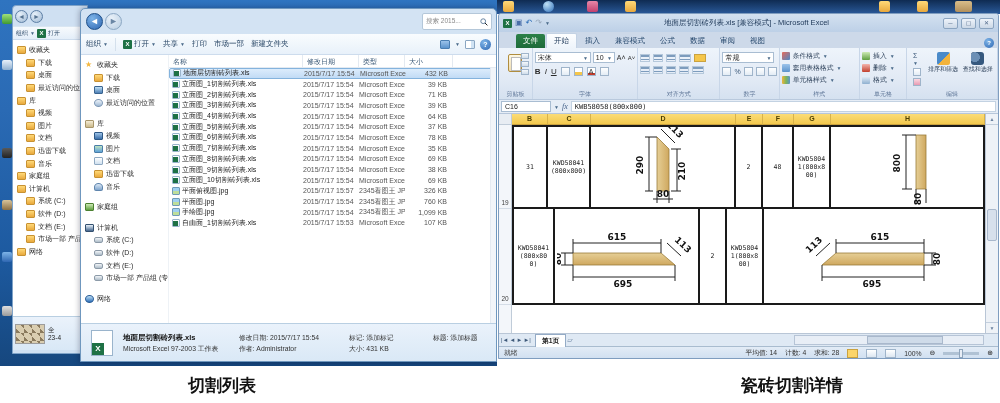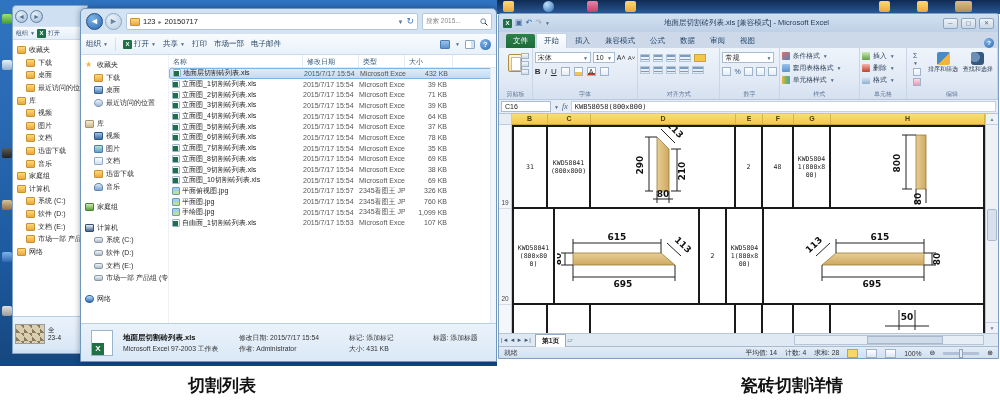--- a/index.html
+++ b/index.html
@@ -120,21 +120,21 @@
   .task-icon { position:absolute; top:1px; width:11px; height:11px; border-radius:2px; }
 
   #excel { position:absolute; left:1px; top:13px; width:501px; height:346px;
     background:#cdd9e9; border:1px solid #7f9dbf; border-radius:3px 3px 0 0; overflow:hidden; }
   #xl-title { height:18px; display:flex; align-items:center; padding:0 4px; gap:3px;
     background:linear-gradient(#d3e1f0,#bdd0e7); font-size:7.5px; color:#203a5a; }
   #xl-title .ttl { flex:1; text-align:center; overflow:hidden; white-space:nowrap; }
   .qat-icon { font-size:8px; line-height:10px; }
   .winbtn { width:15px; height:11px; border:1px solid #8ba4c0; border-radius:2px;
     background:linear-gradient(#eef3fa,#ccd8e6); color:#51698a; font-size:6px; text-align:center; line-height:9px; }
-  #xl-tabs { height:16px; display:flex; align-items:flex-end; padding-left:7px; gap:1px; font-size:7.5px; color:#24466b; }
+  #xl-tabs { height:16px; display:flex; align-items:flex-end; padding-left:17px; gap:1px; font-size:7.5px; color:#24466b; }
   .xtab { padding:2px 7px 2px; }
   .xtab.file { background:linear-gradient(#2c8048,#1e6b3a); color:#fff; border-radius:2px 2px 0 0; }
   .xtab.active { background:linear-gradient(#fdfeff,#eef4fb); border:1px solid #c3d2e4; border-bottom:none; border-radius:2px 2px 0 0; color:#1f3a5a; }
   #xl-tabs .tab-right { margin-left:auto; display:flex; gap:3px; padding-right:4px; align-items:center; }
   #ribbon { height:52px; background:linear-gradient(#eef4fb 0%,#e2eaf5 60%,#d5e1f0 100%);
     border-bottom:1px solid #b9c9dd; display:flex; }
   .rgroup { position:relative; border-right:1px solid #c8d6e8; padding:2px 2px 8px; }
   .rgroup .glabel { position:absolute; bottom:0; left:0; right:0; text-align:center; font-size:6px; color:#62799a; }
   .g-clip { width:36px; } .g-font { width:106px; } .g-align { width:88px; } .g-num { width:60px; }
   .g-style { width:86px; } .g-cell { width:50px; } .g-edit { flex:1; }
@@ -330,49 +330,40 @@
           <div>全</div>
           <div>23-4</div>
         </div>
       </div>
     </div>
 
     <div id="explorer">
       <div class="nav">
         <div id="back-btn">◄</div>
         <div id="fwd-btn">►</div>
-        <div id="addressbar">
-          <span class="mini-folder"></span>
-          <span>123</span>
-          <span class="crumb-sep">▸</span>
-          <span>20150717</span>
-          <span class="spacer"></span>
-          <span class="dd">▼</span>
-          <span id="refresh-icon">↻</span>
-        </div>
         <div id="searchbox">
           <span class="q">搜索 2015...</span>
           <svg width="8" height="8" viewBox="0 0 8 8">
             <circle cx="3.2" cy="3.2" r="2.4" fill="none" stroke="#6a86a2" stroke-width="1"></circle>
             <line x1="5" y1="5" x2="7.4" y2="7.4" stroke="#6a86a2" stroke-width="1"></line>
           </svg>
         </div>
       </div>
       <div class="toolbar">
         <span><span>组织</span> <span class="dd-arrow">▼</span></span>
         <span class="tb-sep"></span>
         <span style="display:flex;align-items:center;gap:2px;">
           <span class="xls-mini">X</span>
           <span>打开</span> 
             <span class="dd-arrow">▼</span>
           </span>
         <span><span>共享</span> <span class="dd-arrow">▼</span></span>
         <span>打印</span>
         <span>市场一部</span>
-        <span>电子邮件</span>
+        <span>新建文件夹</span>
         <span class="tb-right">
           <span class="views-icon"></span>
           <span class="dd-arrow">▼</span>
           <span class="preview-icon"></span>
           <span class="help-circle">?</span>
         </span>
       </div>
       <div class="bodyw">
         <div class="sidebar">
 
@@ -925,36 +916,20 @@
                   <text class="dim-label" text-anchor="middle" transform="rotate(-90 140 36)" x="140" y="36">80</text>
                   <line x1="16" y1="33" x2="30" y2="20"></line>
                   <text class="dim-label" text-anchor="middle" transform="rotate(-43 16 24)" x="16" y="24">113</text>
                   <line x1="22" y1="54" x2="124" y2="54"></line>
                     <line x1="22" y1="42" x2="22" y2="58"></line>
                     <line x1="124" y1="42" x2="124" y2="58"></line>
                   <text class="dim-label" text-anchor="middle" x="72" y="64">695</text>
                 </svg>
               </div>
             </div>
-            <div class="xrow partial" style="flex:1;">
-              <div class="xcell w-b"></div>
-                <div class="xcell w-c"></div>
-                <div class="xcell w-d"></div>
-              <div class="xcell w-e"></div>
-                <div class="xcell w-f"></div>
-                <div class="xcell w-g"></div>
-              <div class="xcell w-h">
-                <svg width="60" height="26" viewBox="0 0 60 26">
-                  <line x1="22" y1="4" x2="22" y2="24"></line>
-                    <line x1="38" y1="4" x2="38" y2="24"></line>
-                  <line x1="8" y1="20" x2="52" y2="20"></line>
-                  <text class="dim-label" text-anchor="middle" x="30" y="14">50</text>
-                </svg>
-              </div>
-            </div>
           </div>
         </div>
         <div id="vscroll">
           <div class="sbtn">▲</div>
           <div id="vthumb"></div>
           <div class="sbtn bottom">▼</div>
         </div>
       </div>
 
       <div id="sheetbar">

